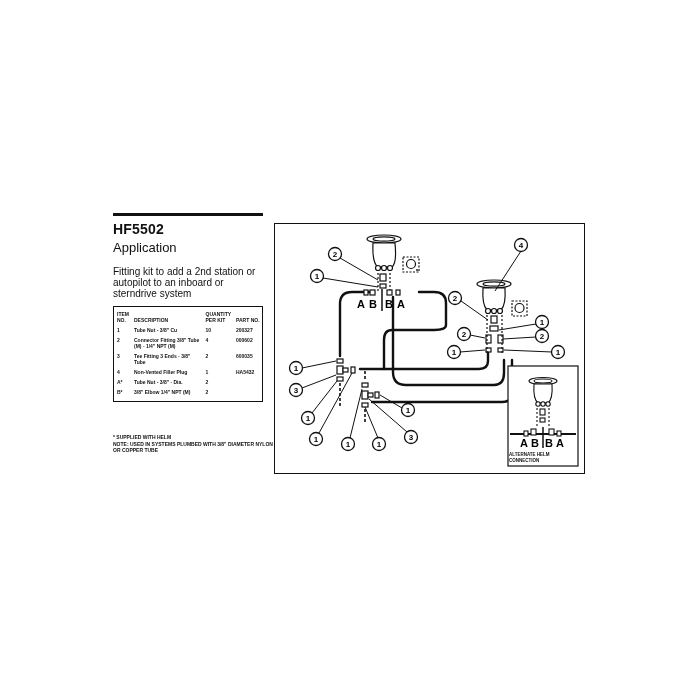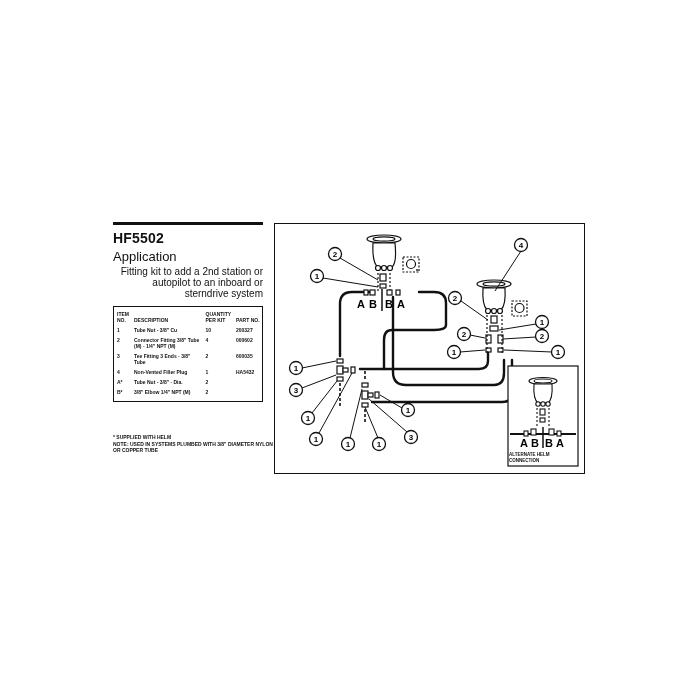--- a/index.html
+++ b/index.html
@@ -1,22 +1,22 @@
 <!DOCTYPE html>
 <html><head>
 <meta charset="utf-8">
 <style>
   html, body { margin: 0; padding: 0; background: #ffffff; }
   body { width: 700px; height: 700px; position: relative; overflow: hidden;
          font-family: "Liberation Sans", sans-serif; color: #111; }
-  .left { position: absolute; left: 113px; top: 222px; width: 150px; }
+  .left { position: absolute; left: 113px; top: 213px; width: 150px; }
   .rule { height: 3px; background: #111; width: 150px; }
   .model { font-weight: bold; font-size: 14px; margin-top: 5px; letter-spacing: 0.2px; }
   .app-h { font-size: 13px; margin-top: 3px; }
-  .app-t { font-size: 10px; line-height: 11px; margin-top: 2px; text-align: right; }
+  .app-t { font-size: 10px; line-height: 11px; margin-top: 11px; }
   table.parts { position: absolute; left: 113px; top: 306px; width: 150px; border: 1px solid #111;
                 border-collapse: collapse; font-size: 5px; font-weight: bold; }
   table.parts th { text-align: left; padding: 4px 2px 2px 3px; vertical-align: bottom; line-height: 6px; }
   table.parts td { padding: 2px 2px 2px 3px; vertical-align: top; line-height: 6px; }
   table.parts tr.last td { padding-bottom: 6px; }
   .c-item { width: 12px; } .c-qty { width: 24px; } .c-part { width: 24px; }
   .notes { position: absolute; left: 113px; top: 434px; width: 160px; font-size: 5px; font-weight: bold; line-height: 6.5px; }
   .frame { position: absolute; left: 274px; top: 223px; width: 311px; height: 251px; border: 1.5px solid #111; box-sizing: border-box; }
   svg.diagram { position: absolute; left: 274px; top: 223px; }
   .callout-txt { font-family: "Liberation Sans", sans-serif; font-size: 8px; font-weight: bold; }

